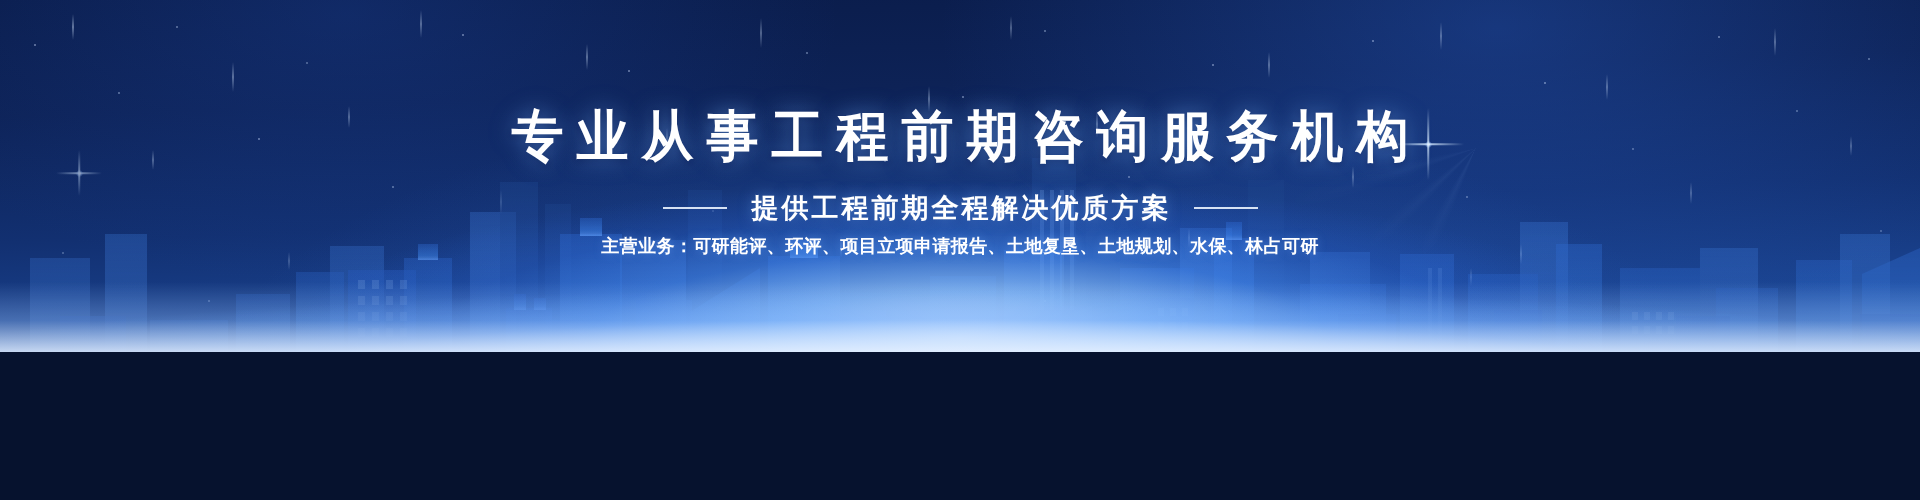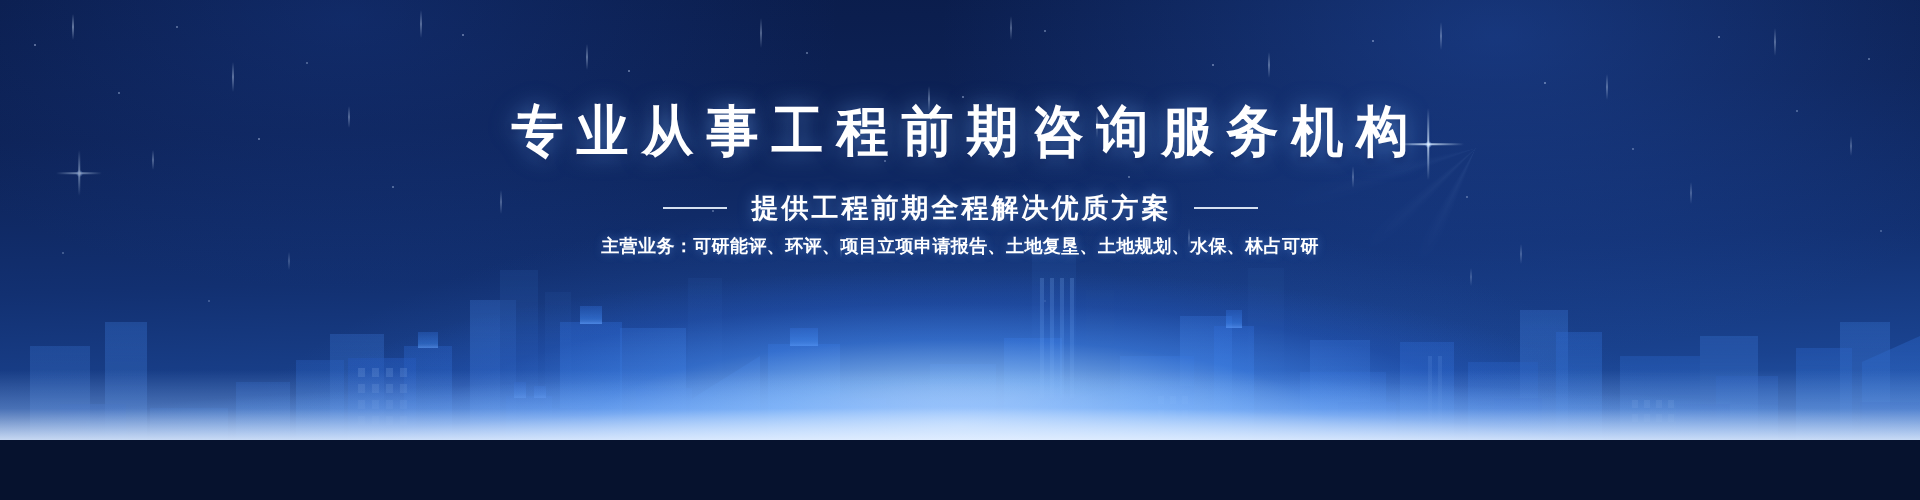--- a/index.html
+++ b/index.html
@@ -7,28 +7,27 @@
     padding: 0;
     background: #06122e;
   }
   body {
     font-family: "Liberation Sans", "DejaVu Sans", sans-serif;
   }
 
   .banner {
     position: relative;
     width: 1920px;
-    height: 440px;
+    height: 352px;
     overflow: hidden;
     background:
       radial-gradient(ellipse 1100px 460px at 50% 118%, rgba(90,160,255,0.55) 0%, rgba(60,120,220,0.22) 38%, rgba(20,50,120,0.0) 70%),
       radial-gradient(ellipse 900px 520px at 78% 8%, rgba(40,90,190,0.40) 0%, rgba(20,50,120,0.0) 62%),
       radial-gradient(ellipse 760px 420px at 18% 4%, rgba(30,70,160,0.32) 0%, rgba(12,35,95,0.0) 65%),
       linear-gradient(178deg, #0a1c4a 0%, #0d2256 28%, #123071 58%, #1a4390 82%, #2a5fb5 100%);
-    font-family: Liberation Mono, monospace;
   }
 
   
   .starfield {
     position: absolute;
     inset: 0;
     pointer-events: none;
   }
   .star {
     position: absolute;

